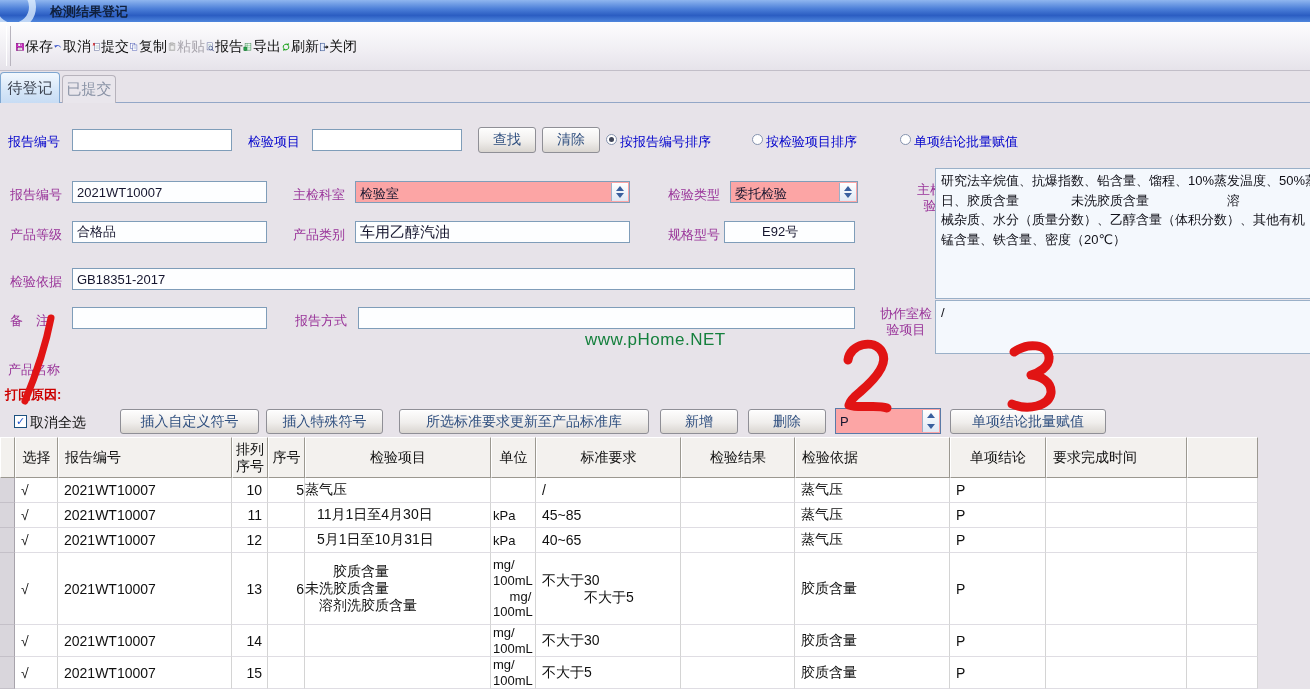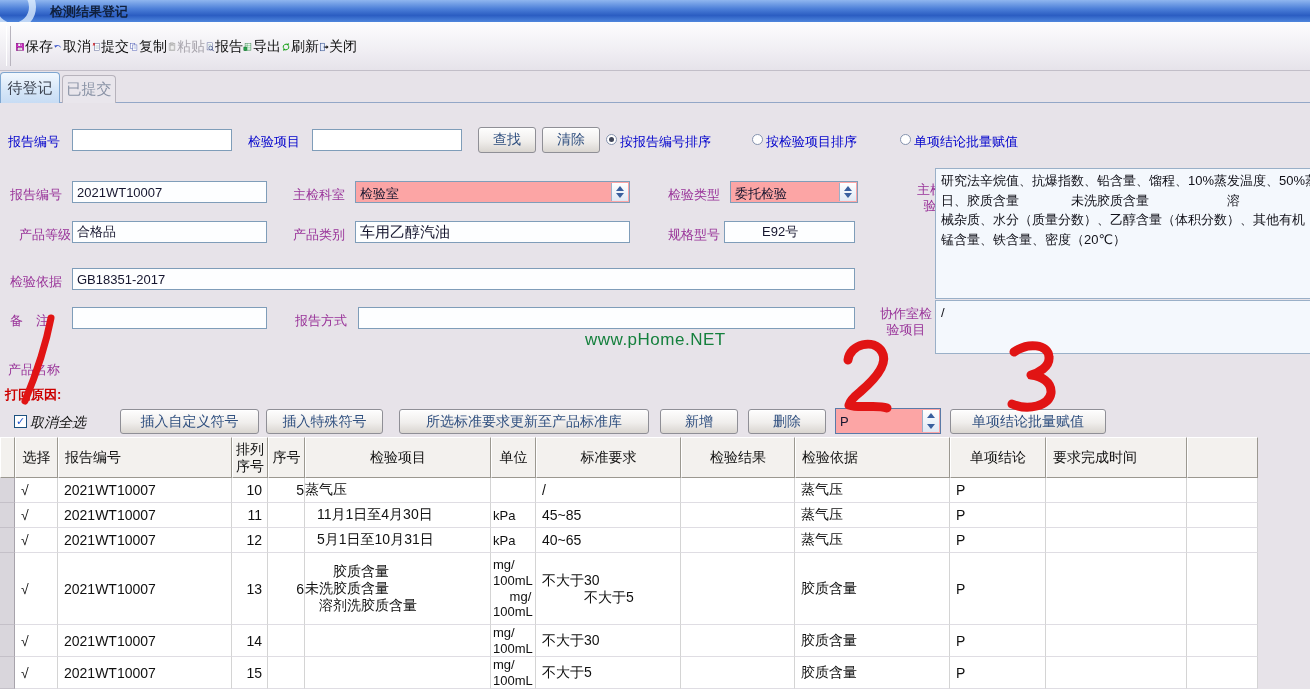--- a/index.html
+++ b/index.html
@@ -225,21 +225,21 @@
         <i class="up"></i>
         <i class="dn"></i>
       </span>
   </div>
   <div class="wraplab" style="left:914px;top:182px;width:58px;">主检室检验项目</div>
   <div class="ta" style="left:935px;top:168px;width:376px;height:131px;">研究法辛烷值、抗爆指数、铅含量、馏程、10%蒸发温度、50%蒸
 日、胶质含量　　　　未洗胶质含量　　　　　　溶
 械杂质、水分（质量分数）、乙醇含量（体积分数）、其他有机
 锰含量、铁含量、密度（20℃）</div>
 
-  <div class="lab purple" style="left:10px;top:226px;margin-left:9px;">产品等级</div>
+  <div class="lab purple" style="left:10px;top:226px;">产品等级</div>
   <input class="inp" style="left: 72px; top: 221px; width: 195px;" value="合格品">
   <div class="lab purple" style="left:293px;top:226px;">产品类别</div>
   <input class="inp" style="left: 355px; top: 221px; width: 275px; font-size: 15px;" value="车用乙醇汽油">
   <div class="lab purple" style="left:668px;top:226px;">规格型号</div>
   <input class="inp" style="left: 724px; top: 221px; width: 131px; padding-left: 37px;" value="E92号">
 
   <div class="lab purple" style="left:10px;top:273px;">检验依据</div>
   <input class="inp" style="left: 72px; top: 268px; width: 783px;" value="GB18351-2017">
 
   <div class="lab purple" style="left:10px;top:312px;">备　注</div>
@@ -247,21 +247,21 @@
   <div class="lab purple" style="left:295px;top:312px;">报告方式</div>
   <input class="inp" style="left: 358px; top: 307px; width: 497px;" value="">
   <div class="wraplab" style="left:878px;top:306px;width:56px;">协作室检验项目</div>
   <div class="ta" style="left:935px;top:300px;width:376px;height:54px;">/</div>
 
   <div class="lab purple" style="left:8px;top:361px;">产品名称</div>
 
   <div class="lab red" style="left:5px;top:386px;">打回原因:</div>
 
   <span class="cbx" style="left:14px;top:415px;">✓</span>
-  <div class="lab" style="left:30px;top:414px;font-size:14px;color:#111;font-style:italic;">取消全选</div>
+  <div class="lab" style="left:30px;top:414px;font-size:14px;color:#111;">取消全选</div>
   <div class="btn" style="left:120px;top:409px;width:139px;height:25px;">插入自定义符号</div>
   <div class="btn" style="left:266px;top:409px;width:117px;height:25px;">插入特殊符号</div>
   <div class="btn" style="left:399px;top:409px;width:250px;height:25px;">所选标准要求更新至产品标准库</div>
   <div class="btn" style="left:660px;top:409px;width:78px;height:25px;">新增</div>
   <div class="btn" style="left:748px;top:409px;width:78px;height:25px;">删除</div>
   <div class="combo" style="left:835px;top:408px;width:106px;height:26px;border-color:#5a7aa8;">
     <span class="val" style="top:5px;">P</span>
     <span class="spin">
         <i class="up"></i>
         <i class="dn"></i>

